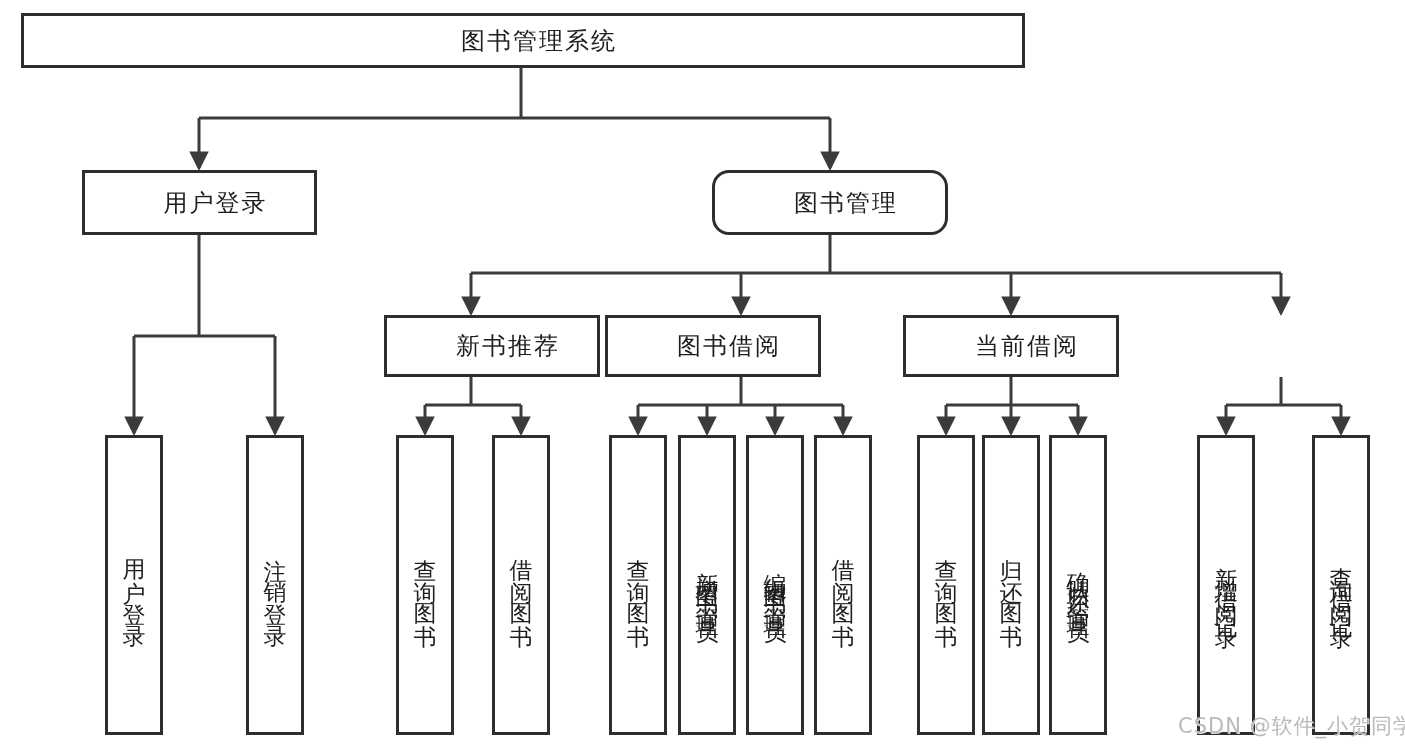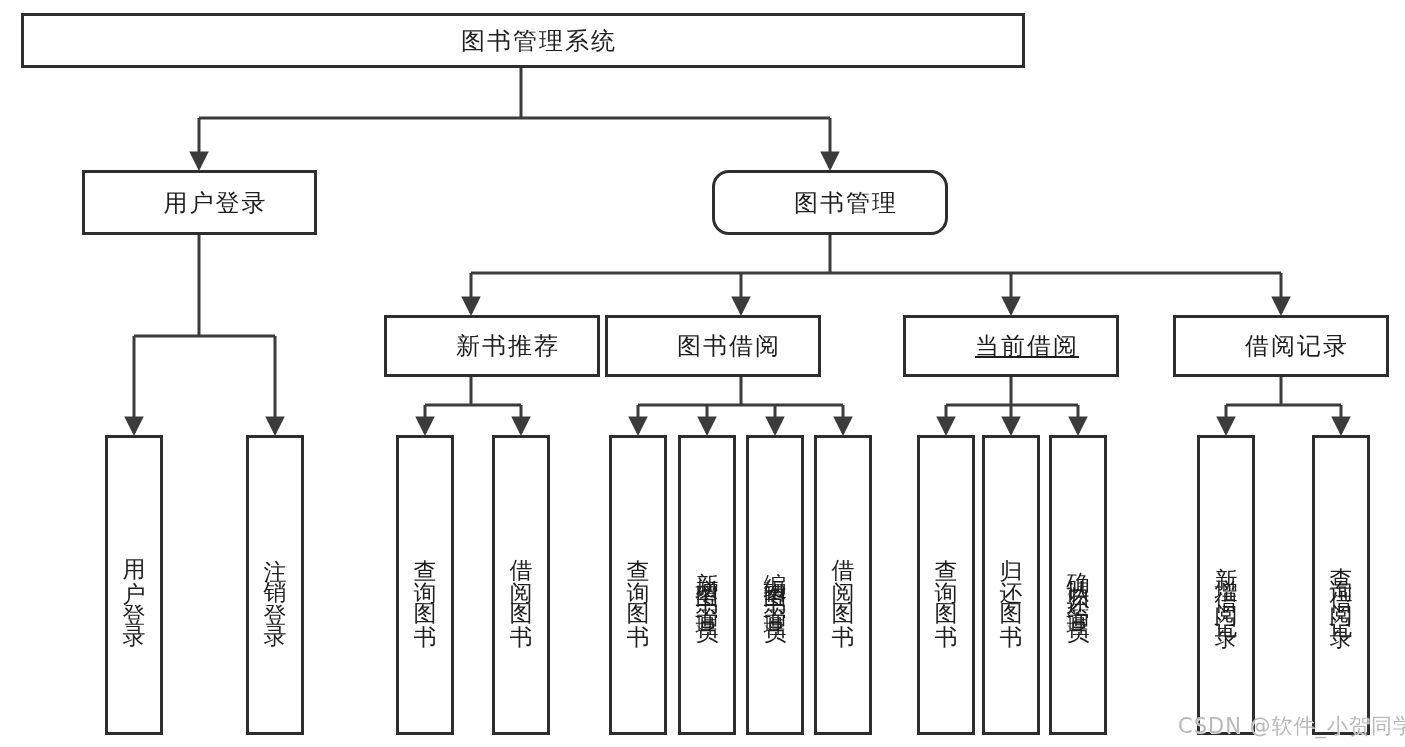--- a/index.html
+++ b/index.html
@@ -49,21 +49,21 @@
   .v-node.chars-4 span { letter-spacing: 22px; }
   .v-node.chars-6 span { letter-spacing: 12px; }
   .v-node.chars-8 span { letter-spacing: 7px; }
 
   
   .box-root            { left: 21px;   top: 13px;  width: 1004px; height: 55px; }
   .box-user-login      { left: 82px;   top: 170px; width: 235px;  height: 65px; }
   .box-book-mgmt       { left: 712px;  top: 170px; width: 236px;  height: 65px; border-radius: 17px; }
   .box-new-book-rec    { left: 363px;  top: 315px; width: 216px;  height: 62px; margin-left: 21px; }
   .box-book-borrowing  { left: 605px;  top: 315px; width: 216px;  height: 62px; }
-  .box-current-borrow  { left: 903px;  top: 315px; width: 216px;  height: 62px; text-decoration: underline; }
+  .box-current-borrow  { left: 903px;  top: 315px; width: 216px;  height: 62px; }
   .box-borrow-records  { left: 1173px; top: 315px; width: 216px;  height: 62px; }
 
   
   .leaf { top: 435px; width: 58px; height: 300px; }
   .leaf-1  { left: 105px; }
   .leaf-2  { left: 246px; }
   .leaf-3  { left: 396px; }
   .leaf-4  { left: 492px; }
   .leaf-5  { left: 609px; }
   .leaf-6  { left: 678px; }
@@ -136,21 +136,20 @@
   </svg>
 
   <div class="node h-node box-root">图书管理系统</div>
 
   <div class="node h-node box-user-login">用户登录</div>
   <div class="node h-node box-book-mgmt">图书管理</div>
 
   <div class="node h-node box-new-book-rec">新书推荐</div>
   <div class="node h-node box-book-borrowing">图书借阅</div>
   <div class="node h-node box-current-borrow">当前借阅</div>
-  <div class="node h-node box-borrow-records">借阅记录</div>
 
   <div class="node v-node chars-4 leaf leaf-1">
     <span>用户登录</span>
   </div>
   <div class="node v-node chars-4 leaf leaf-2">
     <span>注销登录</span>
   </div>
 
   <div class="node v-node chars-4 leaf leaf-3">
     <span>查询图书</span>

